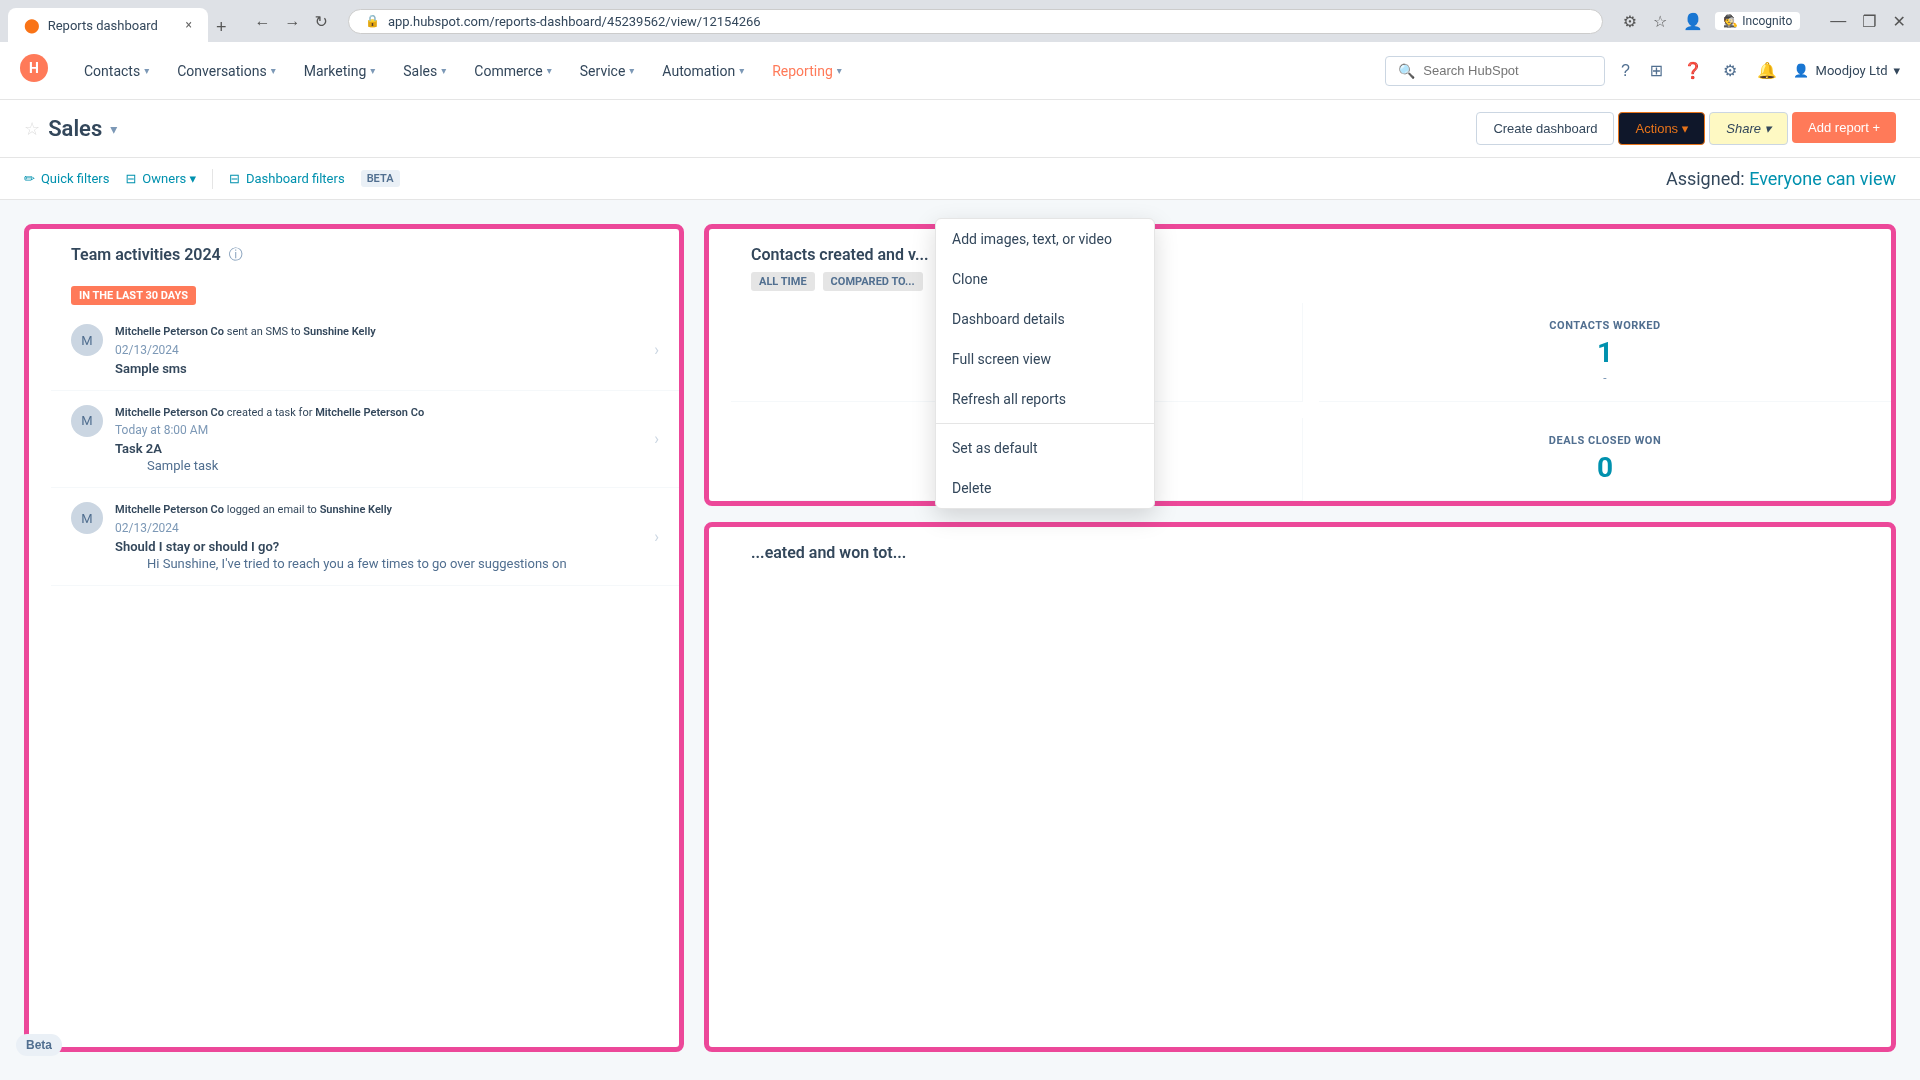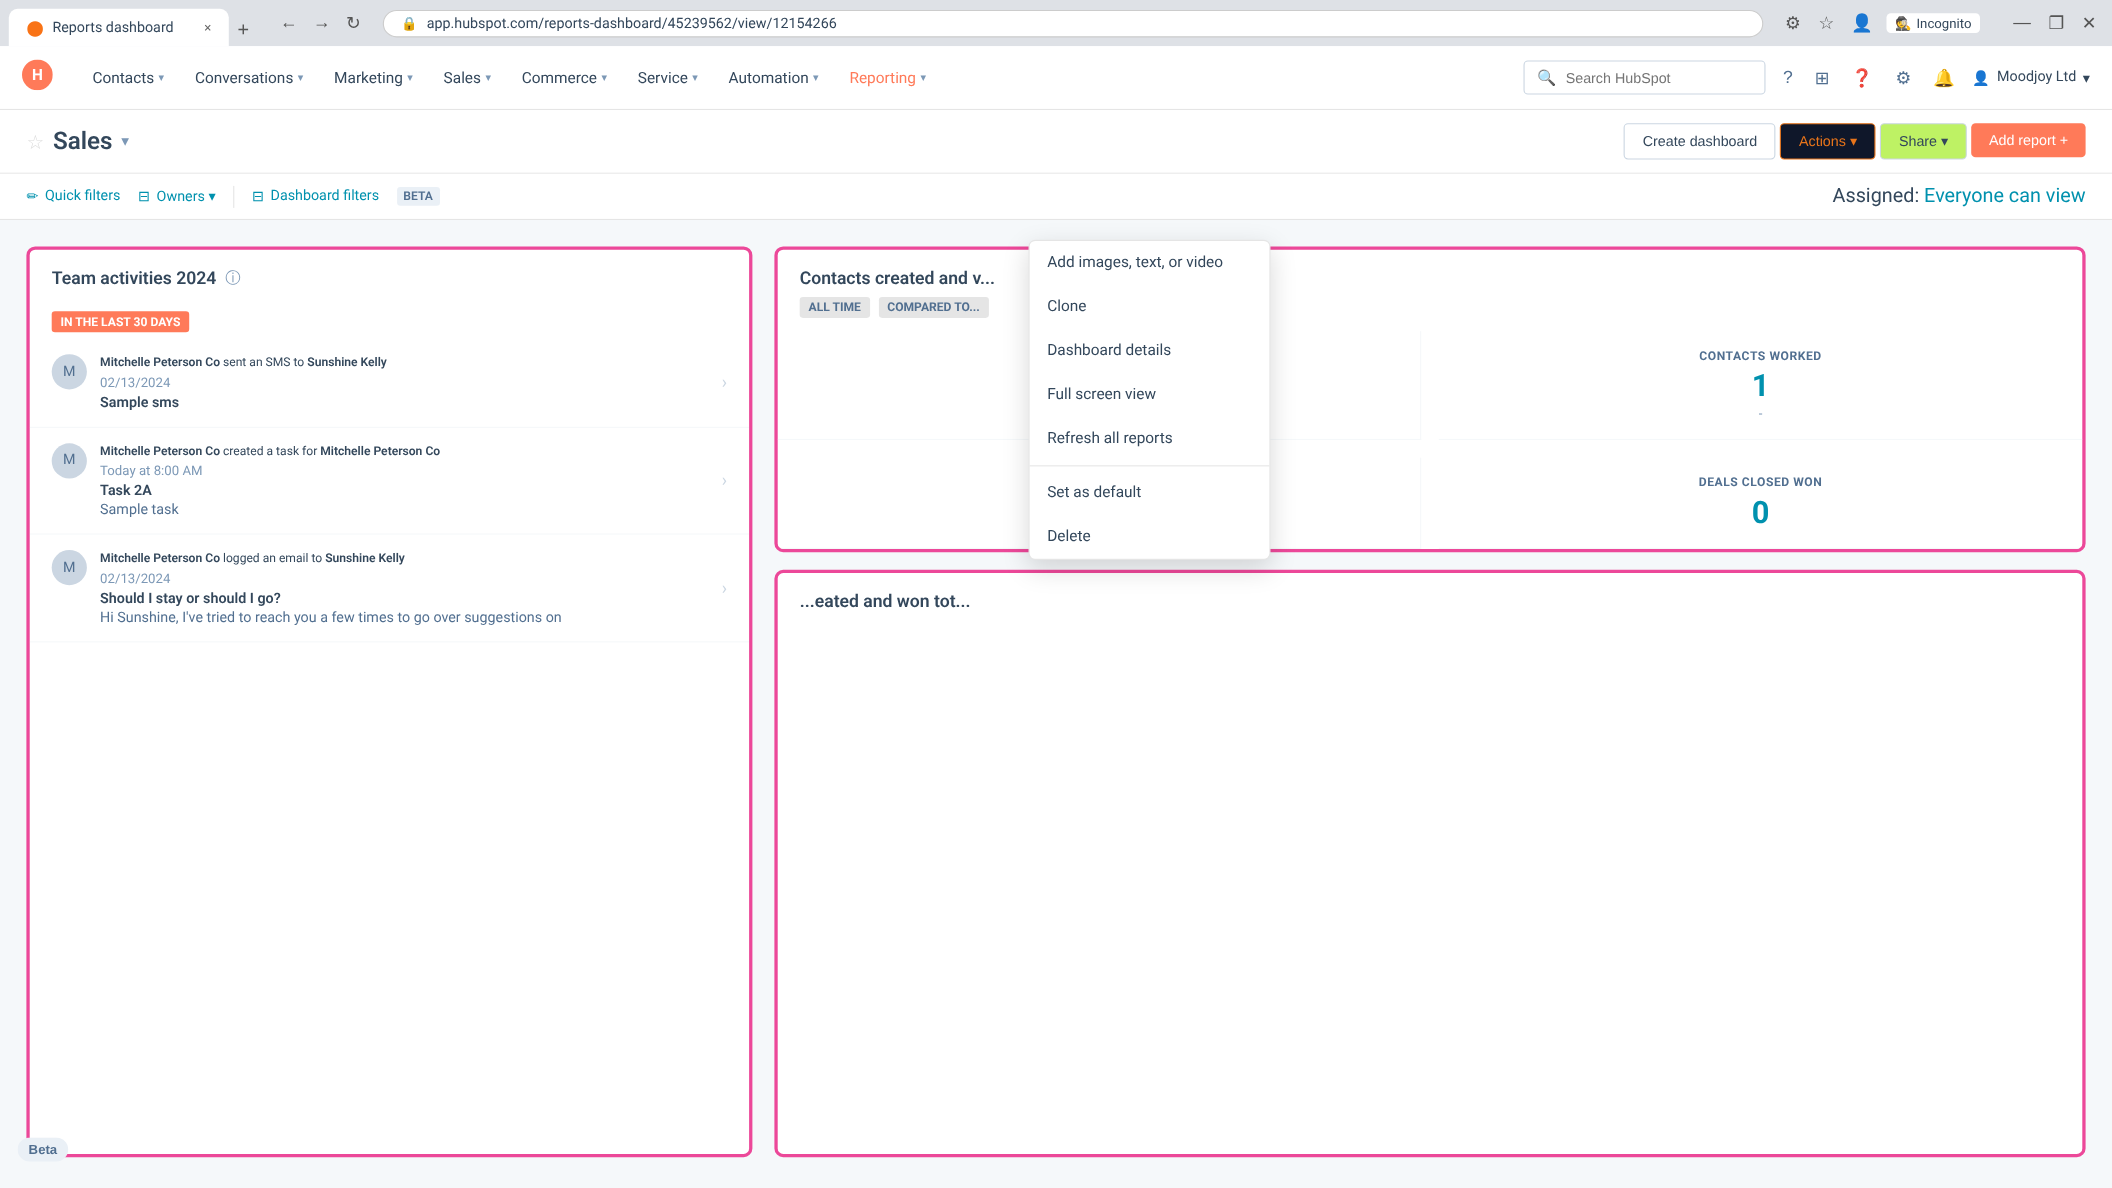--- a/index.html
+++ b/index.html
@@ -39,51 +39,51 @@
     .page-header { background: #fff; padding: 12px 24px; display: flex; align-items: center; justify-content: space-between; border-bottom: 1px solid #e5e5e5; }
     .page-title-area { display: flex; align-items: center; gap: 8px; }
     .star-icon { color: #ddd; font-size: 18px; cursor: pointer; }
     .page-title { font-size: 22px; font-weight: 600; color: #33475b; }
     .title-chevron { color: #7c98b6; cursor: pointer; }
     .page-actions { display: flex; align-items: flex-start; gap: 4px; }
     .btn { padding: 8px 16px; border-radius: 4px; font-size: 13px; cursor: pointer; font-weight: 500; border: 1px solid transparent; }
     .btn-secondary { background: #fff; border: 1px solid #cbd6e2; color: #33475b; }
     .btn-outline-orange { background: #fff; border: 1px solid #e8741a; color: #e8741a; }
     .btn-outline-orange.active { background: #0f172a; }
-    .btn-white-share { background: #bef264; border: 1px solid #cbd6e2; color: #33475b; display: flex; align-items: center; gap: 4px; }
+    .btn-white-share { background: #fef9c3; border: 1px solid #cbd6e2; color: #33475b; display: flex; align-items: center; gap: 4px; font-style: italic; }
     .btn-orange { background: #ff7a59; color: #fff; border: none; display: flex; align-items: center; gap: 4px; }
 
     
     .filters-bar { background: #fff; padding: 10px 24px; display: flex; align-items: center; gap: 16px; border-bottom: 1px solid #e5e5e5; }
     .filter-item { display: flex; align-items: center; gap: 6px; cursor: pointer; color: #0091ae; font-size: 13px; }
     .filter-divider { width: 1px; height: 20px; background: #e5e5e5; }
     .beta-badge { background: #eaf0f6; color: #516f90; font-size: 11px; font-weight: 600; padding: 2px 6px; border-radius: 3px; text-transform: uppercase; }
     .assigned-text { margin-left: auto; font-size: 18px; color: #33475b; }
     .assigned-link { color: #0091ae; cursor: pointer; }
 
     
     .main-content { display: flex; gap: 0; padding: 24px; gap: 20px; height: calc(1080px - 42px - 58px - 56px - 48px); overflow: hidden; position: relative; }
 
     
-    .card { background: #fff; border: 3px solid #ec4899; border-radius: 8px; overflow: hidden; }
+    .card { background: #fff; border: 5px solid #ec4899; border-radius: 8px; overflow: hidden; padding-left: 22px; }
     .card-left { flex: 0 0 660px; display: flex; flex-direction: column; }
     .card-title-row { padding: 16px 20px 8px; display: flex; align-items: center; gap: 8px; }
     .card-title { font-size: 16px; font-weight: 600; color: #33475b; }
     .card-info-icon { color: #7c98b6; font-size: 14px; cursor: pointer; }
     .time-badge { background: #ff7a59; color: #fff; font-size: 11px; font-weight: 700; padding: 3px 8px; border-radius: 3px; }
     .time-badge-gray { background: #e5e5e5; color: #516f90; font-size: 11px; font-weight: 700; padding: 3px 8px; border-radius: 3px; }
     .card-scroll { flex: 1; overflow-y: auto; }
     .activity-item { padding: 14px 20px; border-bottom: 1px solid #f5f8fa; display: flex; gap: 12px; align-items: flex-start; cursor: pointer; }
     .activity-avatar { width: 32px; height: 32px; border-radius: 50%; background: #cbd6e2; flex-shrink: 0; display: flex; align-items: center; justify-content: center; color: #516f90; font-size: 13px; }
     .activity-content { flex: 1; }
     .activity-text { font-size: 11px; color: #33475b; line-height: 1.5; }
     .activity-text strong { font-weight: 600; }
     .activity-date { font-size: 12px; color: #7c98b6; margin-top: 2px; }
     .activity-label { font-size: 13px; font-weight: 600; color: #33475b; margin-top: 4px; }
-    .activity-preview { font-size: 13px; color: #516f90; margin-top: 2px; }
+    .activity-preview { font-size: 13px; color: #516f90; margin-top: 2px; margin-left: 32px; }
     .activity-chevron { color: #cbd6e2; font-size: 16px; align-self: center; }
 
     
     .cards-right { flex: 1; display: flex; flex-direction: column; gap: 16px; }
     .card-middle { flex: 0 0 auto; }
     .card-header-row { padding: 16px 20px 12px; }
     .badges-row { display: flex; gap: 8px; margin-top: 8px; }
     .stats-grid { display: grid; grid-template-columns: 1fr 1fr; gap: 16px; }
     .stat-box { padding: 16px 20px; text-align: center; border-right: 1px solid #f5f8fa; border-bottom: 1px solid #f5f8fa; }
     .stat-box:nth-child(2n) { border-right: none; }

